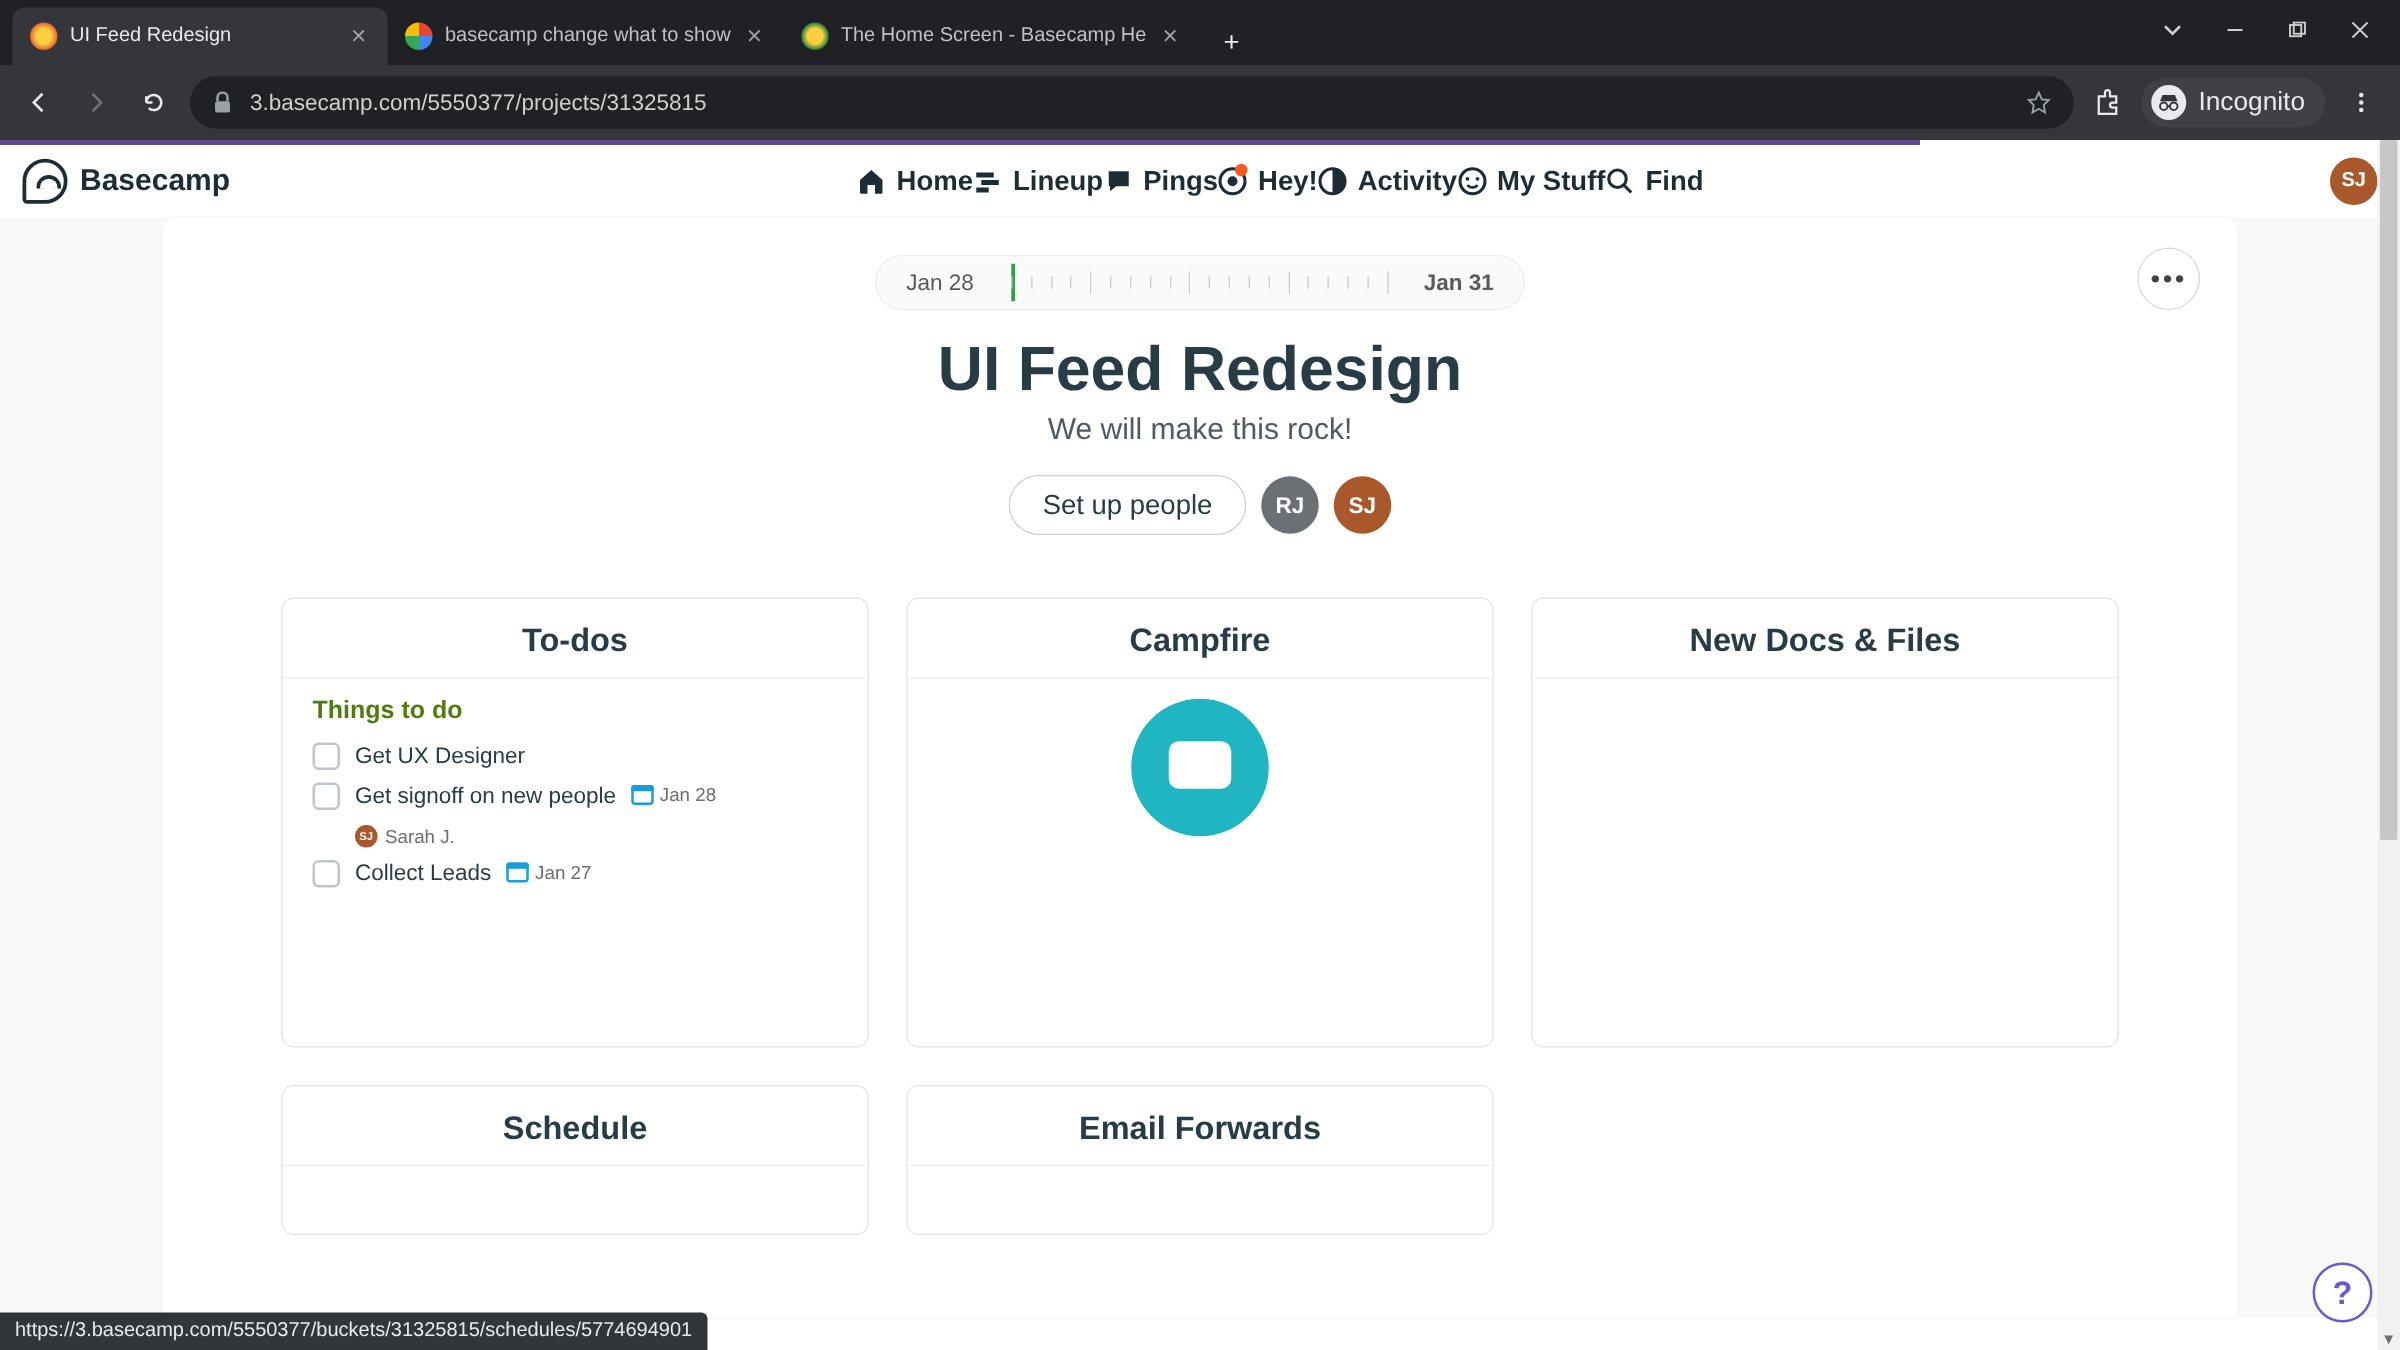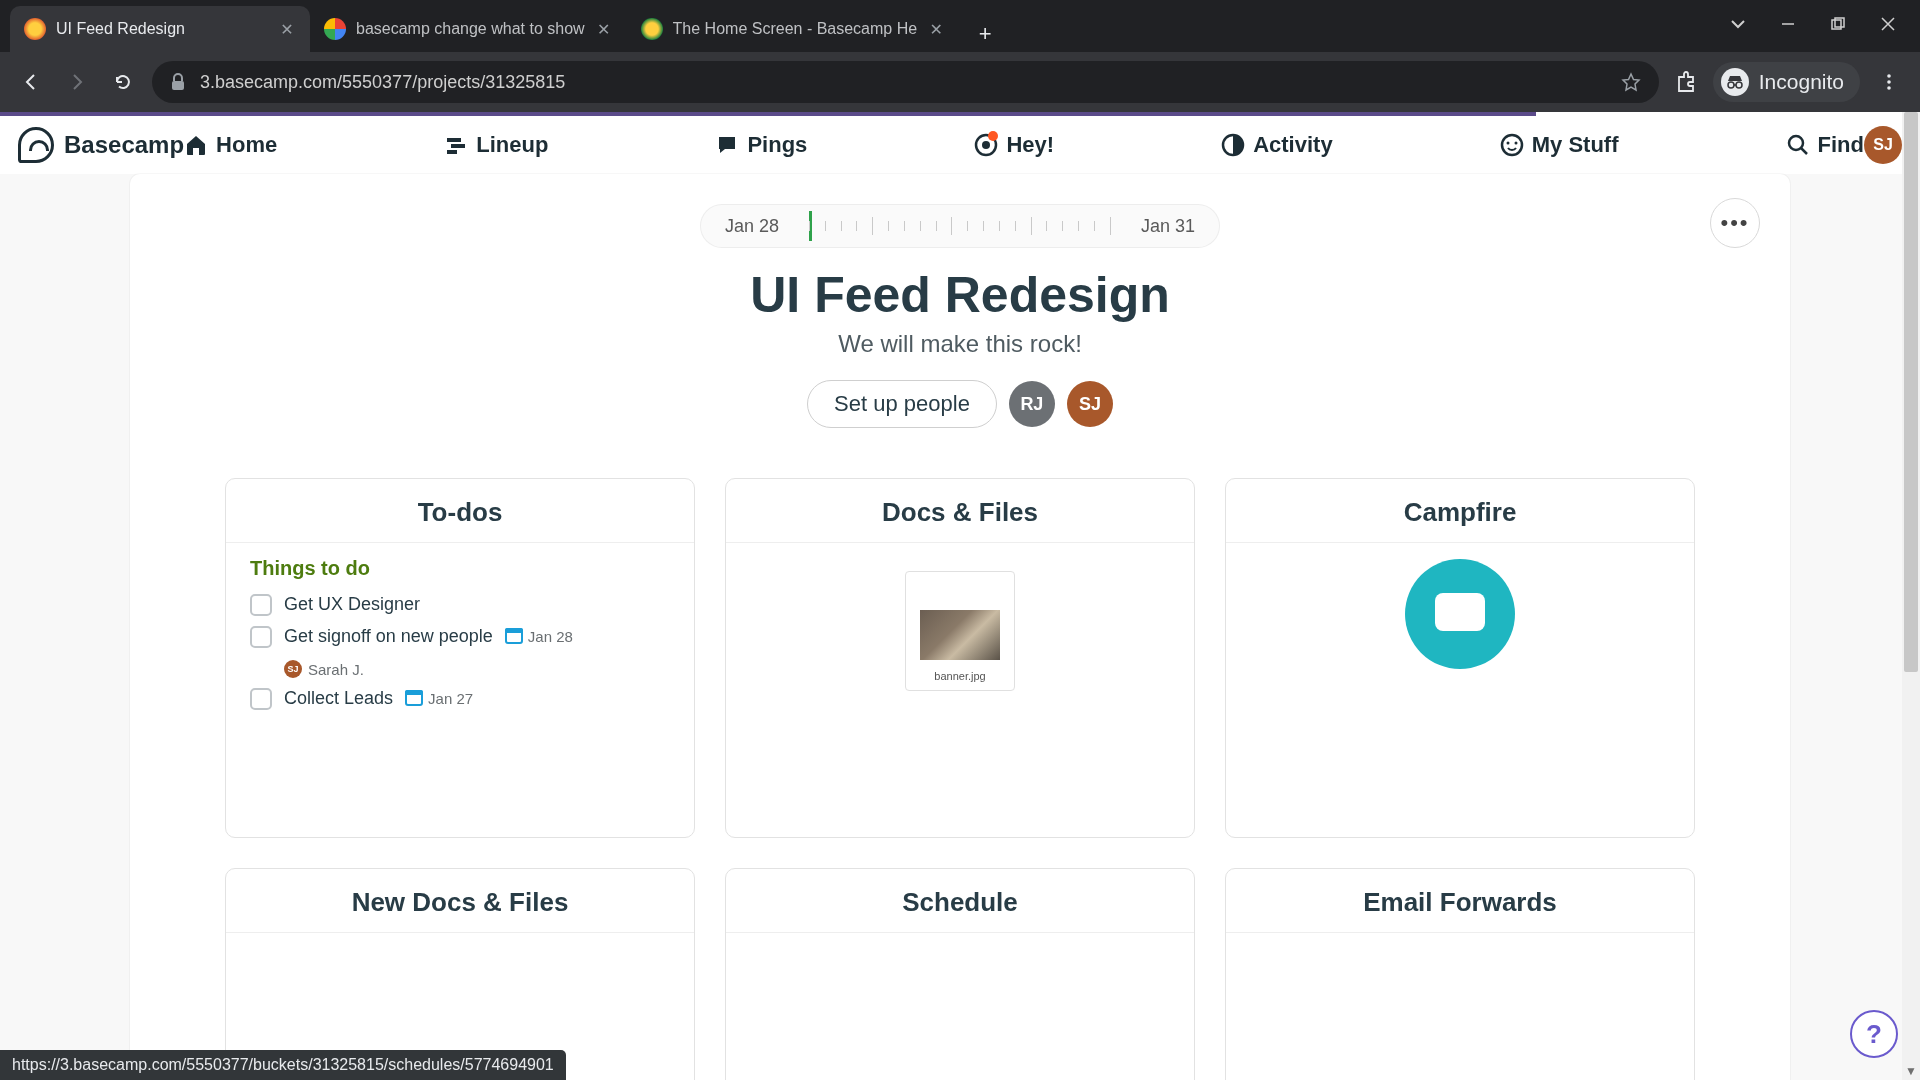--- a/index.html
+++ b/index.html
@@ -29,34 +29,34 @@
 .incog-icon { width: 28px; height: 28px; border-radius: 50%; background: #e8eaed; display: flex; align-items: center; justify-content: center; }
 
 
 .accent-strip { height: 4px; background: linear-gradient(90deg, #5b4b8a 0%, #5b4b8a 80%, transparent 80%); }
 
 
 .bc-header { display: flex; align-items: center; padding: 0 18px; height: 58px; border-bottom: 0; }
 .bc-logo { display: flex; align-items: center; gap: 10px; font-size: 24px; font-weight: 700; color: #1d2d35; }
 .bc-logo-mark { width: 36px; height: 36px; border: 3px solid #1d2d35; border-radius: 50% 50% 50% 10%; position: relative; }
 .bc-logo-mark::after { content: ""; position: absolute; width: 14px; height: 8px; border: 3px solid #1d2d35; border-bottom: none; border-radius: 10px 10px 0 0; top: 10px; left: 8px; }
-.bc-nav { flex: 1; display: flex; justify-content: space-between; gap: 36px; }
+.bc-nav { flex: 1; display: flex; justify-content: center; }
 .bc-nav-item { display: flex; align-items: center; gap: 8px; font-size: 22px; font-weight: 700; color: #1d2d35; cursor: pointer; position: relative; }
 .hey-dot { width: 10px; height: 10px; background: #ff5722; border-radius: 50%; position: absolute; top: -2px; left: 14px; }
 .bc-avatar { width: 38px; height: 38px; border-radius: 50%; background: #a8582b; color: #fff; display: flex; align-items: center; justify-content: center; font-weight: 700; font-size: 16px; }
 
 
 .page-wrap { background: #f8f8f8; padding: 0; position: relative; }
 .project-sheet { background: #fff; margin: 0 130px; border-radius: 10px 10px 0 0; padding: 30px 0 0; position: relative; min-height: 880px; box-shadow: 0 0 0 1px rgba(0,0,0,0.03); }
 
 .more-menu { position: absolute; right: 30px; top: 24px; width: 50px; height: 50px; border: 1px solid #d9d9d9; border-radius: 50%; display: flex; align-items: center; justify-content: center; font-size: 22px; letter-spacing: 2px; color: #434343; cursor: pointer; background: #fff; }
 
 .timeline-pill { margin: 0 auto 18px; width: 520px; height: 44px; border-radius: 30px; background: #fafafa; border: 1px solid rgba(0,0,0,0.05); display: flex; align-items: center; padding: 0 24px; position: relative; font-size: 18px; color: #5a5a5a; }
 .timeline-start { }
-.timeline-end { margin-left: auto; }
+.timeline-end { margin-left: auto; font-weight: bold; }
 .timeline-ticks { position: absolute; left: 108px; right: 108px; top: 50%; transform: translateY(-50%); height: 24px; display: flex; justify-content: space-between; align-items: center; }
 .tick { width: 1px; background: #c9c9c9; }
 .tick.short { height: 10px; }
 .tick.tall { height: 18px; }
 .timeline-marker { position: absolute; left: 108px; top: 6px; bottom: 6px; width: 3px; background: #2fa24b; }
 
 .project-title { text-align: center; font-size: 50px; font-weight: 800; color: #283c46; margin-bottom: 6px; }
 .project-tagline { text-align: center; font-size: 24px; color: #4f5b61; margin-bottom: 22px; }
 
 .people-row { display: flex; justify-content: center; align-items: center; gap: 12px; margin-bottom: 50px; }
@@ -347,29 +347,20 @@
             <span class="todo-check"></span>
             <span class="todo-text">Collect Leads</span>
             <span class="date-badge">
                 <span class="cal-icon"></span>
                 <span>Jan 27</span>
               </span>
           </div>
         </div>
       </div>
 
-      <div class="card">
-        <div class="card-header">Docs &amp; Files</div>
-        <div class="card-body">
-          <div class="doc-thumb">
-            <div class="doc-thumb-img"></div>
-            <div class="doc-thumb-name">banner.jpg</div>
-          </div>
-        </div>
-      </div>
 
       <div class="card short">
         <div class="card-header">Campfire</div>
         <div class="campfire-icon"></div>
       </div>
 
       <div class="card">
         <div class="card-header">New Docs &amp; Files</div>
       </div>
       <div class="card short">

